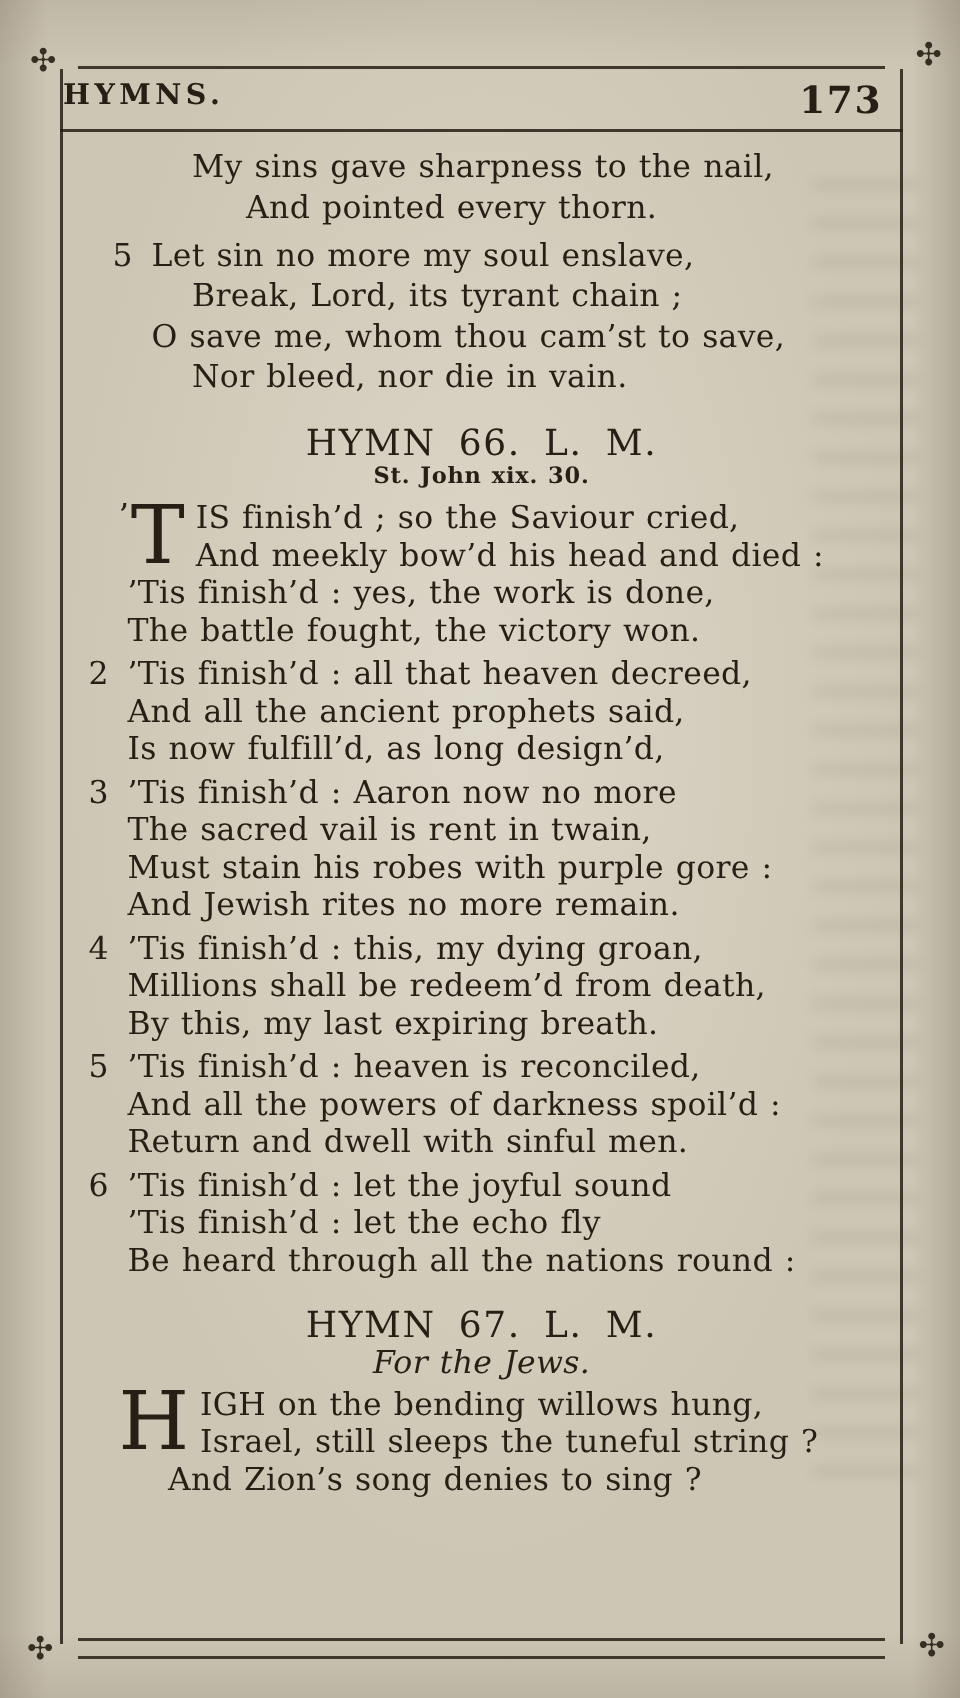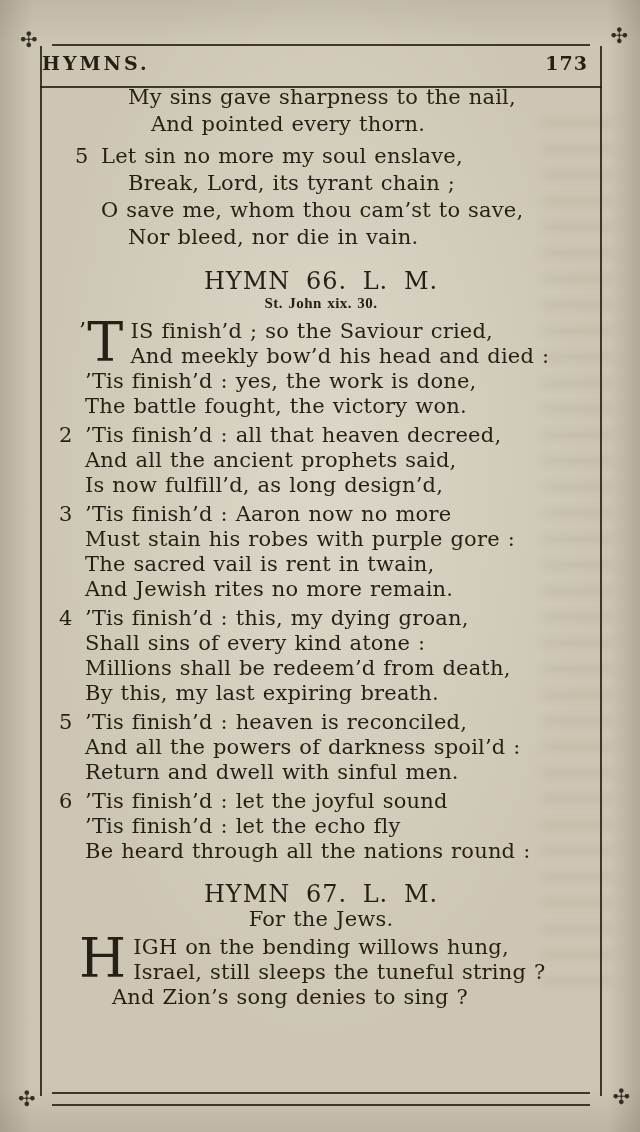--- a/index.html
+++ b/index.html
@@ -38,45 +38,45 @@
     position:absolute;font-size:21px;line-height:21px;color:var(--ink);
     font-family:"DejaVu Sans",sans-serif;opacity:.9;
   }
   .ornament.tl{left:20px;top:30px;}
   .ornament.tr{right:12px;top:26px;}
   .ornament.bl{left:18px;bottom:22px;}
   .ornament.br{right:10px;bottom:24px;}
   
   .header{position:absolute;top:52px;left:42px;right:42px;text-align:left;}
   .running-title{font-weight:bold;font-size:19px;letter-spacing:3px;}
-  .page-number{position:absolute;right:10px;top:0;font-weight:bold;font-size:19px;letter-spacing:1px;}
+  .page-number{position:absolute;right:10px;top:0;font-weight:bold;font-size:25px;letter-spacing:1px;}
   
   .content{
-    position:absolute;top:84px;left:42px;right:40px;
+    position:absolute;top:98px;left:42px;right:40px;
     font-size:21px;letter-spacing:.2px;word-spacing:1px;
   }
   .stanzas{padding-left:43px;}
   .stanza{position:relative;margin-bottom:4px;}
   .stanza .line{white-space:nowrap;line-height:25px;}
   .stanza-num{position:absolute;left:-26px;top:0;line-height:25px;}
   .line.indent-1{margin-left:27px;}
-  .line.indent-2{margin-left:50px;}
+  .line.indent-2{margin-left:63px;}
   
   .continuation .stanzas{padding-left:59px;}
   .continuation .line{line-height:27px;}
   .continuation .stanza-num{line-height:27px;}
   .continuation .stanza{margin-bottom:5px;}
   
   .hymn-heading{
     margin:16px 0 0 0;font-size:24px;font-weight:normal;text-align:center;
     letter-spacing:1px;word-spacing:7px;line-height:28px;
   }
   .hymn-subtitle{text-align:center;}
-  .hymn-subtitle.scripture{font-size:15px;font-weight:bold;line-height:17px;margin:0 0 7px 0;letter-spacing:.5px;font-family:Liberation Serif, serif;}
-  .hymn-subtitle.italic{font-size:21px;line-height:22px;margin:0 0 5px 0;}
+  .hymn-subtitle.scripture{font-size:15px;font-weight:bold;line-height:17px;margin:0 0 7px 0;letter-spacing:.5px;}
+  .hymn-subtitle.italic{font-style:italic;font-size:21px;line-height:22px;margin:0 0 5px 0;}
   
   .cap-box{float:left;display:flex;align-items:flex-start;height:48px;margin:1px 7px 0 -6px;}
   .cap-prefix{font-size:22px;line-height:22px;margin:0 1px 0 0;}
   .cap-letter{font-size:54px;line-height:46px;}
 </style>
 </head>
 <body>
 
 <div class="page">
 
@@ -132,28 +132,27 @@
           </div>
           <div class="stanza">
             <span class="stanza-num">2</span>
             <div class="line indent-0">’Tis finish’d : all that heaven decreed,</div>
             <div class="line indent-0">And all the ancient prophets said,</div>
             <div class="line indent-0">Is now fulfill’d, as long design’d,</div>
           </div>
           <div class="stanza">
             <span class="stanza-num">3</span>
             <div class="line indent-0">’Tis finish’d : Aaron now no more</div>
+            <div class="line indent-0">The sacred vail is rent in twain,</div>
             <div class="line indent-0">Must stain his robes with purple gore :</div>
-            <div class="line indent-0">The sacred vail is rent in twain,</div>
             <div class="line indent-0">And Jewish rites no more remain.</div>
           </div>
           <div class="stanza">
             <span class="stanza-num">4</span>
             <div class="line indent-0">’Tis finish’d : this, my dying groan,</div>
-            <div class="line indent-0">Shall sins of every kind atone :</div>
             <div class="line indent-0">Millions shall be redeem’d from death,</div>
             <div class="line indent-0">By this, my last expiring breath.</div>
           </div>
           <div class="stanza">
             <span class="stanza-num">5</span>
             <div class="line indent-0">’Tis finish’d : heaven is reconciled,</div>
             <div class="line indent-0">And all the powers of darkness spoil’d :</div>
             <div class="line indent-0">Return and dwell with sinful men.</div>
           </div>
           <div class="stanza">

